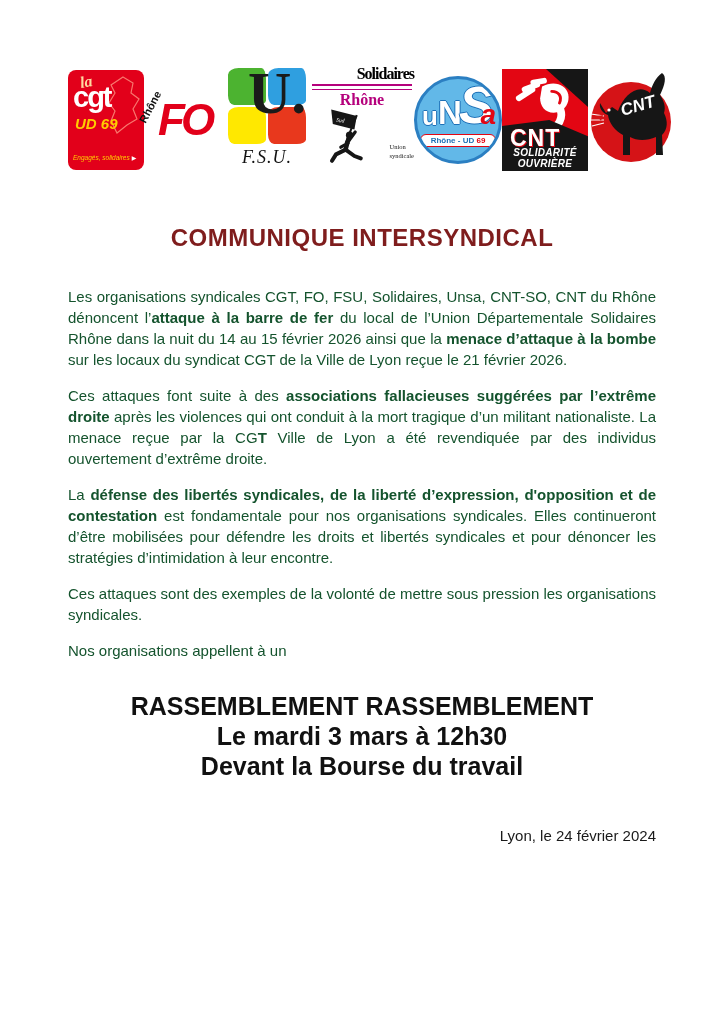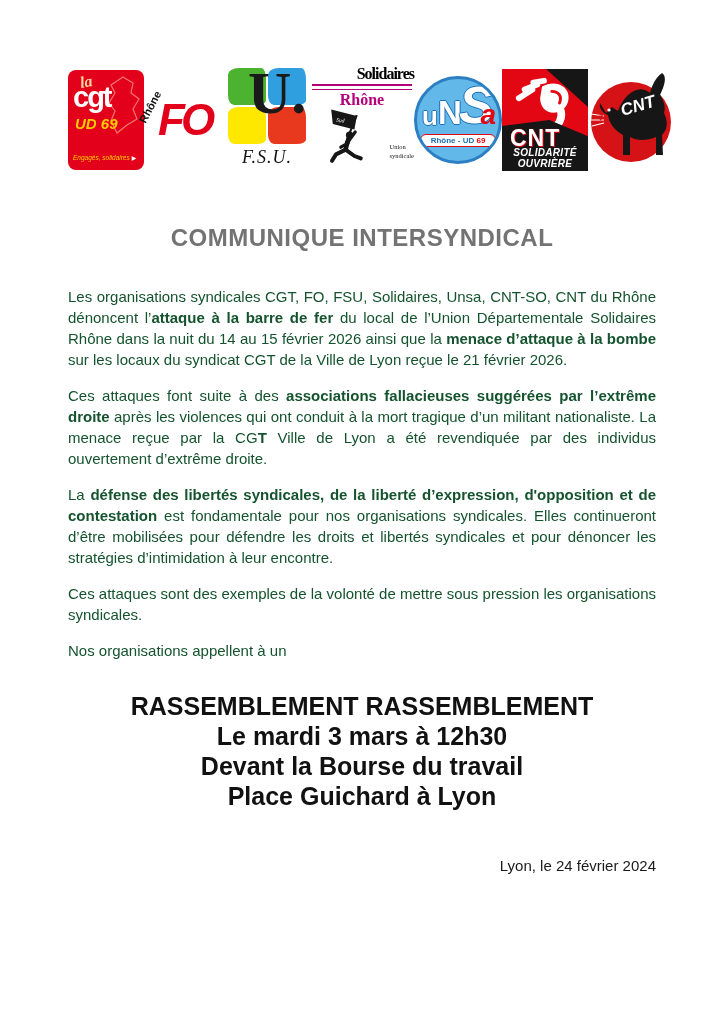--- a/index.html
+++ b/index.html
@@ -62,21 +62,21 @@
   .cntso-black{position:absolute;inset:0;background:#161616;clip-path:polygon(0 56%,55% 50%,100% 66%,100% 100%,0 100%);}
   .cntso-word{position:absolute;left:8px;top:57%;font-size:23px;font-weight:900;color:#fff;letter-spacing:1px;line-height:1;text-shadow:0 0 1px #e30613,1px 1px 0 #e30613;}
   .cntso-strip{position:absolute;bottom:2px;left:0;width:100%;text-align:center;font-size:10px;font-style:italic;font-weight:bold;color:#fff;letter-spacing:.3px;}
 
   
   .cnt{width:86px;height:102px;}
   .cnt-circle{position:absolute;left:3px;top:13px;width:80px;height:80px;border-radius:50%;background:#d51317;}
   .cnt-cat{position:absolute;left:0;top:0;}
 
   
-  .title{margin-top:48px;text-align:center;font-size:24px;font-weight:bold;letter-spacing:.5px;color:#737373;}
+  .title{margin-top:48px;text-align:center;font-size:24px;font-weight:bold;letter-spacing:.5px;color:#7f1d1d;}
   .bodytext{margin-top:34px;font-size:15px;line-height:21px;text-align:justify;color:#14532d;}
   .bodytext p{margin:0 0 15px 0;}
   .call{margin:42px 0 0 0;text-align:left;}
   .rally{margin-top:30px;text-align:center;font-weight:bold;font-size:25px;line-height:30px;color:#111;}
   .dateline{margin-top:46px;text-align:right;font-size:15px;color:#1a1a1a;}
   b{font-weight:bold;}
 </style>
 </head>
 <body>
 
@@ -180,18 +180,17 @@
 
     <p>Ces attaques sont des exemples de la volonté de mettre sous pression les organisations syndicales.</p>
 
     <p class="call">Nos organisations appellent à un</p>
   </div>
 
   <div class="rally">
     <div>RASSEMBLEMENT RASSEMBLEMENT</div>
     <div>Le mardi 3 mars à 12h30</div>
     <div>Devant la Bourse du travail</div>
-    <div>Place Guichard à Lyon</div>
   </div>
 
   <div class="dateline">Lyon, le 24 février 2024</div>
 
 </div>
 
 </body></html>

